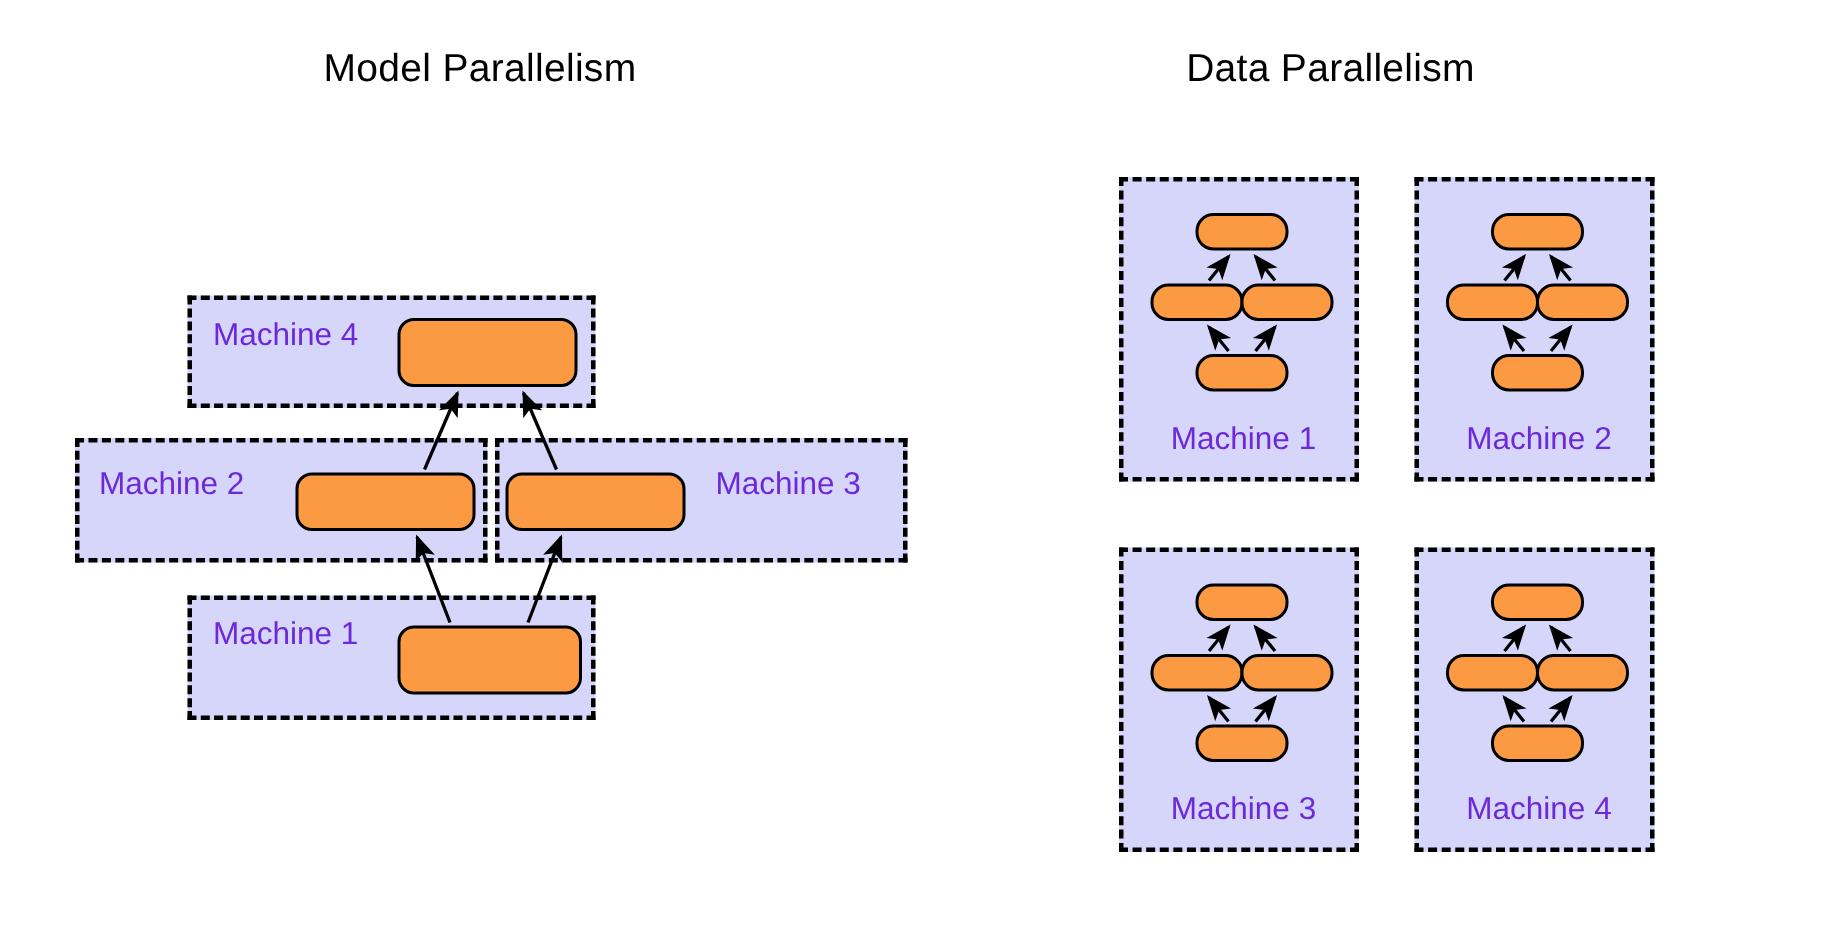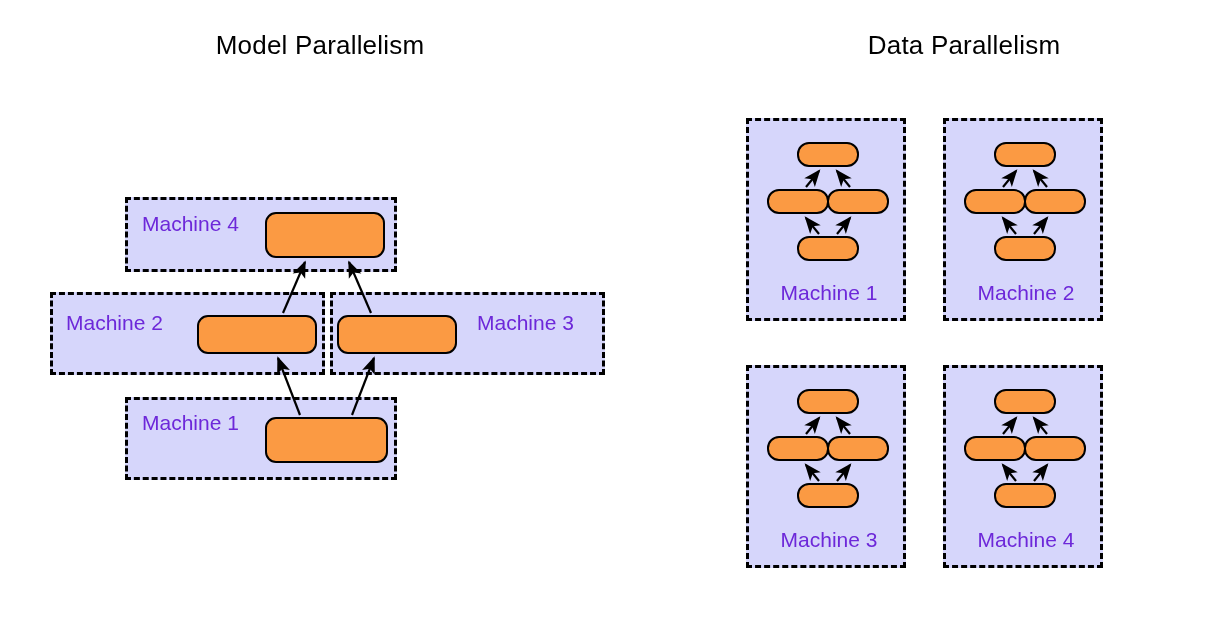--- a/index.html
+++ b/index.html
@@ -30,21 +30,21 @@
     white-space: nowrap;
     text-align: center;
     color: #000000;
   }
   #title-model {
     left: 120px;
     top: 30px;
     width: 400px;
   }
   #title-data {
-    left: 794px;
+    left: 717px;
     top: 30px;
     width: 340px;
   }
   .panel {
     position: absolute;
     background: #d6d6fb;
     border: 3px dashed #000000;
     box-sizing: border-box;
   }
   .panel-label {

